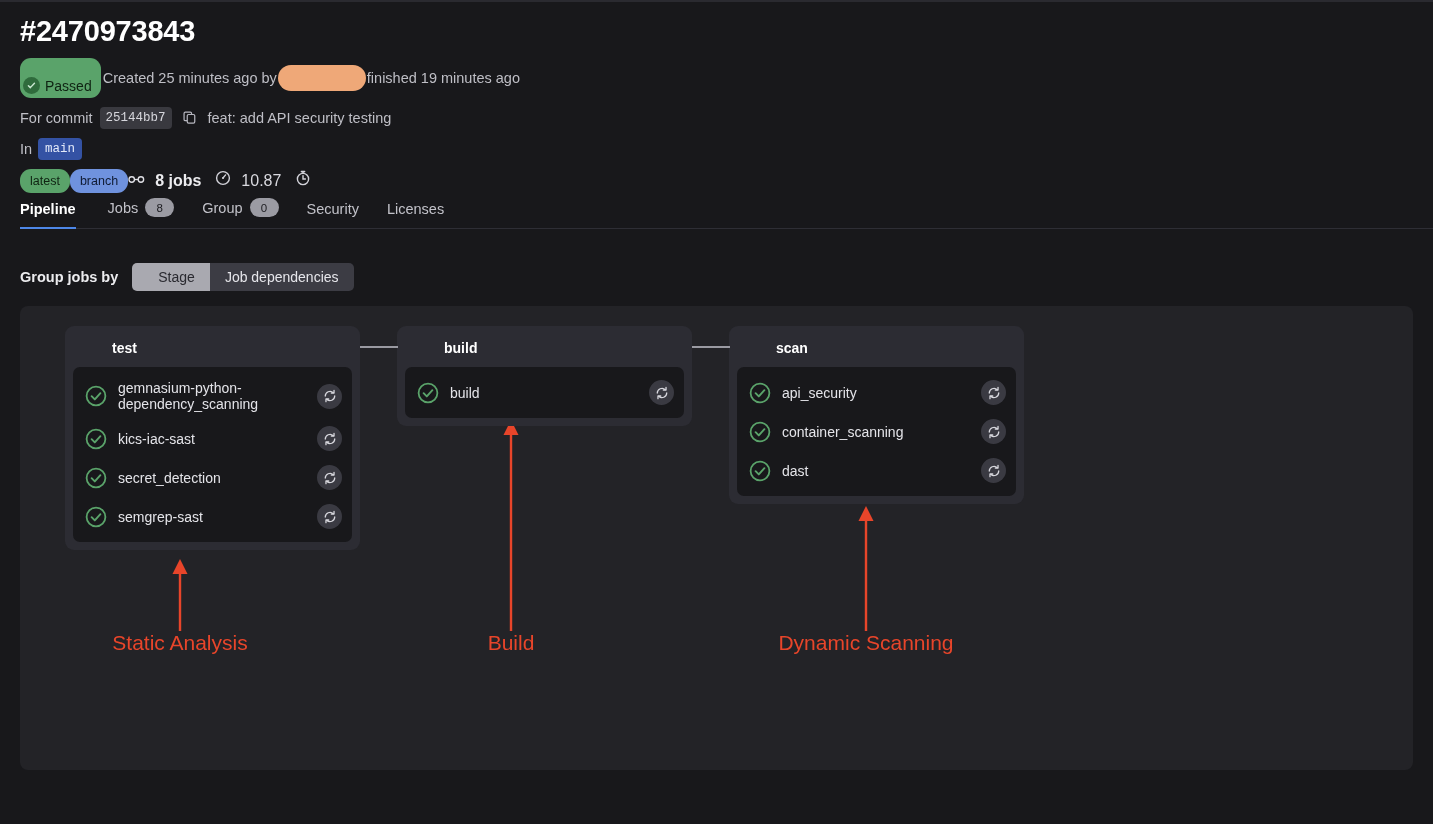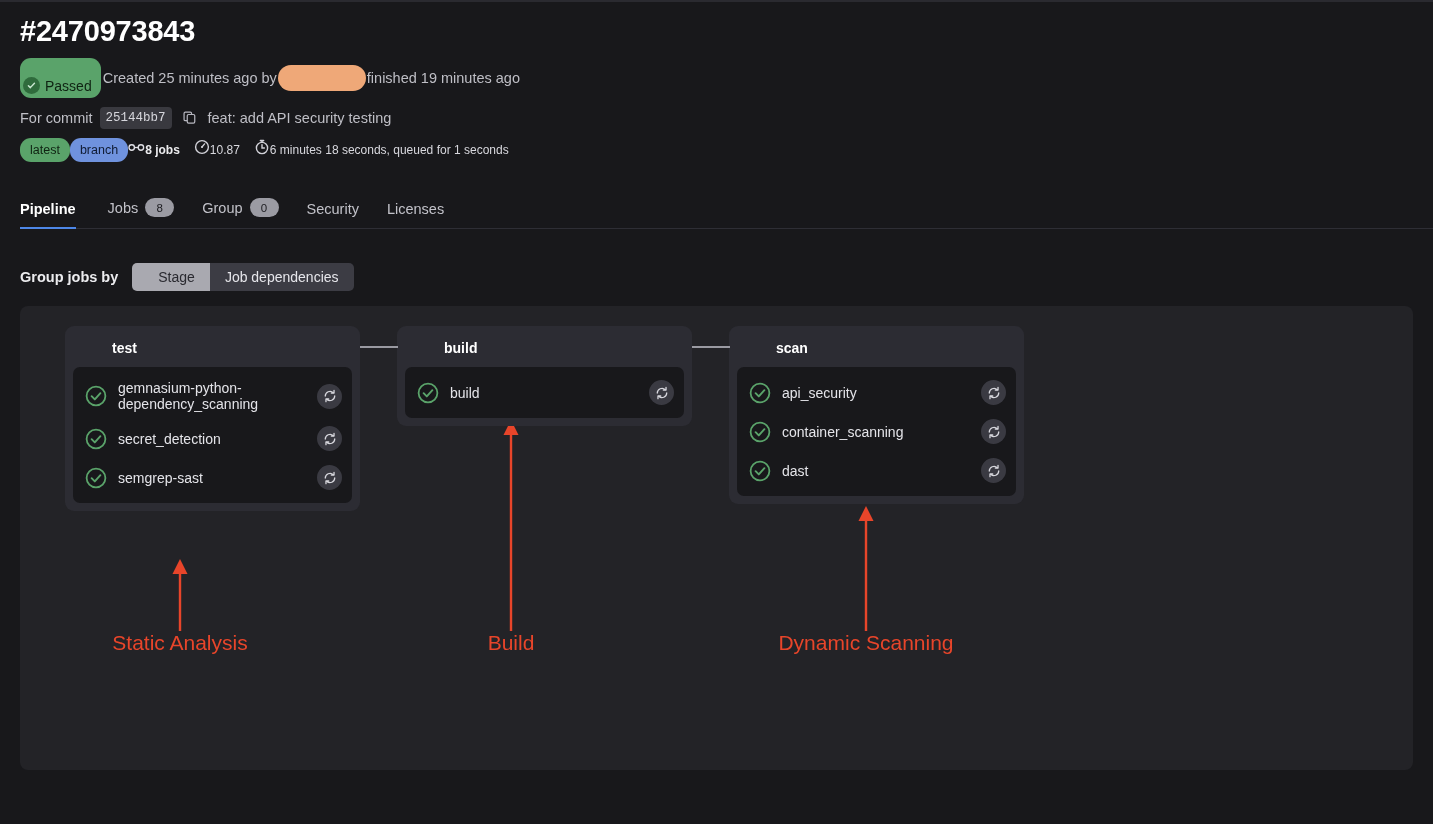--- a/index.html
+++ b/index.html
@@ -113,24 +113,24 @@
     border-radius: 11px;
     padding: 2px 10px;
     font-size: 12.5px;
     margin-right: 0;
   }
   .tag-green { background: #5aa36a; color: #0f2312; }
   .tag-blue  { background: #6f92de; color: #101b33; }
   .stat {
     display: inline-flex;
     align-items: center;
-    gap: 0;
+    gap: 10px;
     margin-right: 14px;
     color: #d8d8de;
-    font-size: 12px;
+    font-size: 16px;
   }
   .stat.bold { font-weight: bold; color: #ececef; }
 
   
   .tabs {
     position: absolute;
     top: 198px;
     left: 20px;
     right: 0;
     display: flex;
@@ -319,20 +319,24 @@
       <span class="sha-pill">25144bb7</span>
       <span class="copy-btn">
         <svg width="15" height="15" viewBox="0 0 16 16" aria-hidden="true">
           <rect x="2.2" y="2.2" width="8" height="9.2" rx="1.4" fill="none" stroke="#b7b7c0" stroke-width="1.3"></rect>
           <rect x="5.6" y="4.8" width="8" height="9.2" rx="1.4" fill="#18181b" stroke="#b7b7c0" stroke-width="1.3"></rect>
         </svg>
       </span>
       <span>feat: add API security testing</span>
     </div>
 
+    <div class="meta-row">
+      <span>In</span>
+      <span class="branch-pill">main</span>
+    </div>
 
     <div class="meta-row">
       <span class="tag-pill tag-green">latest</span>
       <span class="tag-pill tag-blue">branch</span>
 
       <span class="stat bold">
         <span>
           <svg width="17" height="13" viewBox="0 0 20 14" aria-hidden="true">
             <circle cx="4.4" cy="7" r="3.2" fill="none" stroke="#e0e0e6" stroke-width="1.6"></circle>
             <circle cx="15.2" cy="7" r="3.2" fill="none" stroke="#e0e0e6" stroke-width="1.6"></circle>
@@ -355,21 +359,20 @@
 
       <span class="stat">
         <span>
           <svg width="16" height="16" viewBox="0 0 16 16" aria-hidden="true">
             <circle cx="8" cy="9" r="5.6" fill="none" stroke="#d2d2d9" stroke-width="1.4"></circle>
             <path d="M8 5.6V9h2.4" stroke="#d2d2d9" stroke-width="1.4" stroke-linecap="round" fill="none"></path>
             <path d="M6.4 1.6h3.2" stroke="#d2d2d9" stroke-width="1.6" stroke-linecap="round"></path>
             <path d="M8 1.6v1.7" stroke="#d2d2d9" stroke-width="1.4"></path>
           </svg>
         </span>
-        <span>6 minutes 18 seconds, queued for 1 seconds</span>
       </span>
     </div>
   </div>
 
   <div class="tabs" id="tabs">
       <div class="tab active">
         <span>Pipeline</span>
       </div>
       <div class="tab">
         <span>Jobs</span>
@@ -427,20 +430,35 @@
                   <path d="M12.6 1.5v3.1h-3.1" fill="none" stroke="#d7d7dd" stroke-width="1.5" stroke-linecap="round" stroke-linejoin="round"></path>
                   <path d="M3.4 14.5v-3.1h3.1" fill="none" stroke="#d7d7dd" stroke-width="1.5" stroke-linecap="round" stroke-linejoin="round"></path>
                 </svg>
               </span>
             </div>
             <div class="job">
               <span class="check"><svg viewBox="0 0 22 22" width="22" height="22">
                   <circle cx="11" cy="11" r="9.4" fill="none" stroke="#5aa36a" stroke-width="1.8"></circle>
                   <path d="M6.6 11.2l3.2 3.2 5.6-6.2" fill="none" stroke="#5aa36a" stroke-width="1.9" stroke-linecap="round" stroke-linejoin="round"></path>
                 </svg></span>
+              <span class="job-name">kics-iac-sast</span>
+              <span class="retry">
+                <svg viewBox="0 0 16 16" width="14" height="14">
+                  <path d="M2.6 8A5.4 5.4 0 0 1 11.7 4.2" fill="none" stroke="#d7d7dd" stroke-width="1.5" stroke-linecap="round"></path>
+                  <path d="M13.4 8A5.4 5.4 0 0 1 4.3 11.8" fill="none" stroke="#d7d7dd" stroke-width="1.5" stroke-linecap="round"></path>
+                  <path d="M12.6 1.5v3.1h-3.1" fill="none" stroke="#d7d7dd" stroke-width="1.5" stroke-linecap="round" stroke-linejoin="round"></path>
+                  <path d="M3.4 14.5v-3.1h3.1" fill="none" stroke="#d7d7dd" stroke-width="1.5" stroke-linecap="round" stroke-linejoin="round"></path>
+                </svg>
+              </span>
+            </div>
+            <div class="job">
+              <span class="check"><svg viewBox="0 0 22 22" width="22" height="22">
+                  <circle cx="11" cy="11" r="9.4" fill="none" stroke="#5aa36a" stroke-width="1.8"></circle>
+                  <path d="M6.6 11.2l3.2 3.2 5.6-6.2" fill="none" stroke="#5aa36a" stroke-width="1.9" stroke-linecap="round" stroke-linejoin="round"></path>
+                </svg></span>
               <span class="job-name">secret_detection</span>
               <span class="retry">
                 <svg viewBox="0 0 16 16" width="14" height="14">
                   <path d="M2.6 8A5.4 5.4 0 0 1 11.7 4.2" fill="none" stroke="#d7d7dd" stroke-width="1.5" stroke-linecap="round"></path>
                   <path d="M13.4 8A5.4 5.4 0 0 1 4.3 11.8" fill="none" stroke="#d7d7dd" stroke-width="1.5" stroke-linecap="round"></path>
                   <path d="M12.6 1.5v3.1h-3.1" fill="none" stroke="#d7d7dd" stroke-width="1.5" stroke-linecap="round" stroke-linejoin="round"></path>
                   <path d="M3.4 14.5v-3.1h3.1" fill="none" stroke="#d7d7dd" stroke-width="1.5" stroke-linecap="round" stroke-linejoin="round"></path>
                 </svg>
               </span>
             </div>

